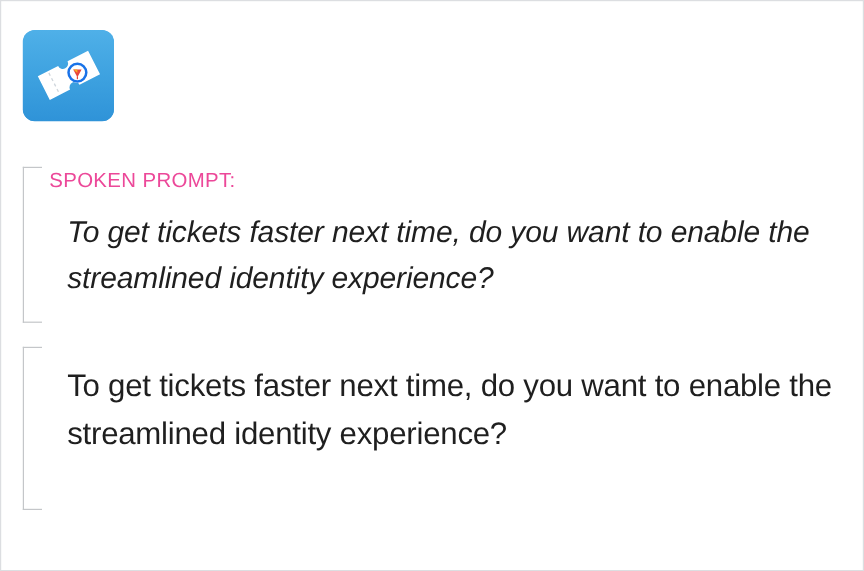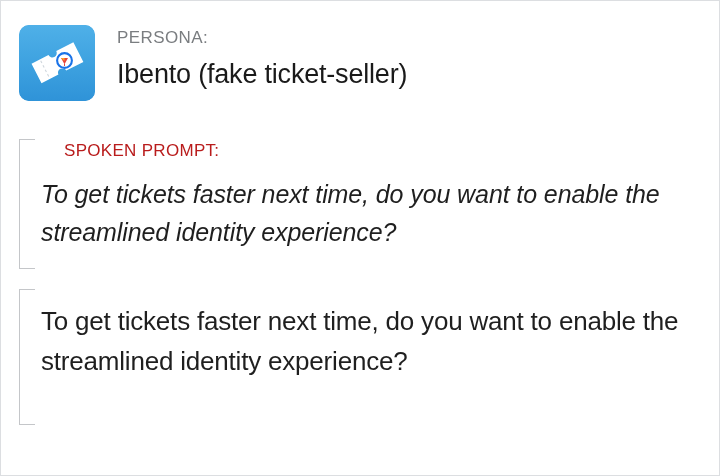--- a/index.html
+++ b/index.html
@@ -102,31 +102,31 @@
     background: #c4c6c9;
   }
   .bracket .tick-top { top: 0; }
   .bracket .tick-bottom { bottom: 0; }
 
   .section-body {
     padding-left: 22px;
   }
 
   .prompt-label {
-    color: #b91c1c;
+    color: #ec4899;
     font-size: 17px;
     letter-spacing: 0.3px;
     line-height: 24px;
     font-weight: 400;
-    margin-left: 23px;
   }
 
   .prompt-text {
     color: #1f1f1f;
     font-weight: 400;
+    margin-left: 15px;
   }
 
   .spoken-block { height: 130px; }
   .spoken-block .prompt-text {
     font-style: italic;
     font-size: 25px;
     line-height: 38px;
     margin-top: 12px;
     letter-spacing: -0.1px;
   }
@@ -165,24 +165,20 @@
           <circle cx="0" cy="0" r="8.6" fill="#ffffff"></circle>
           <circle cx="0" cy="0" r="7.4" fill="none" stroke="#1a73e8" stroke-width="2.1"></circle>
           <circle cx="0" cy="0" r="5.2" fill="#ffffff"></circle>
           <path d="M-3.5 -2.6 h7 l-3.5 6.4 Z" fill="#e8453c"></path>
           <path d="M-3.5 -2.6 h3.5 v3 Z" fill="#f9a825"></path>
           <rect x="-0.5" y="3.2" width="1" height="2.3" fill="#e8453c"></rect>
         </g>
       </svg>
     </div>
 
-    <div class="persona-text">
-      <div class="persona-label">PERSONA:</div>
-      <div class="persona-name">Ibento (fake ticket-seller)</div>
-    </div>
 
   </div>
 
   <div class="section section-spoken spoken-block">
     <div class="bracket">
       <span class="tick-top"></span>
       <span class="vline"></span>
       <span class="tick-bottom"></span>
     </div>
     <div class="section-body">

